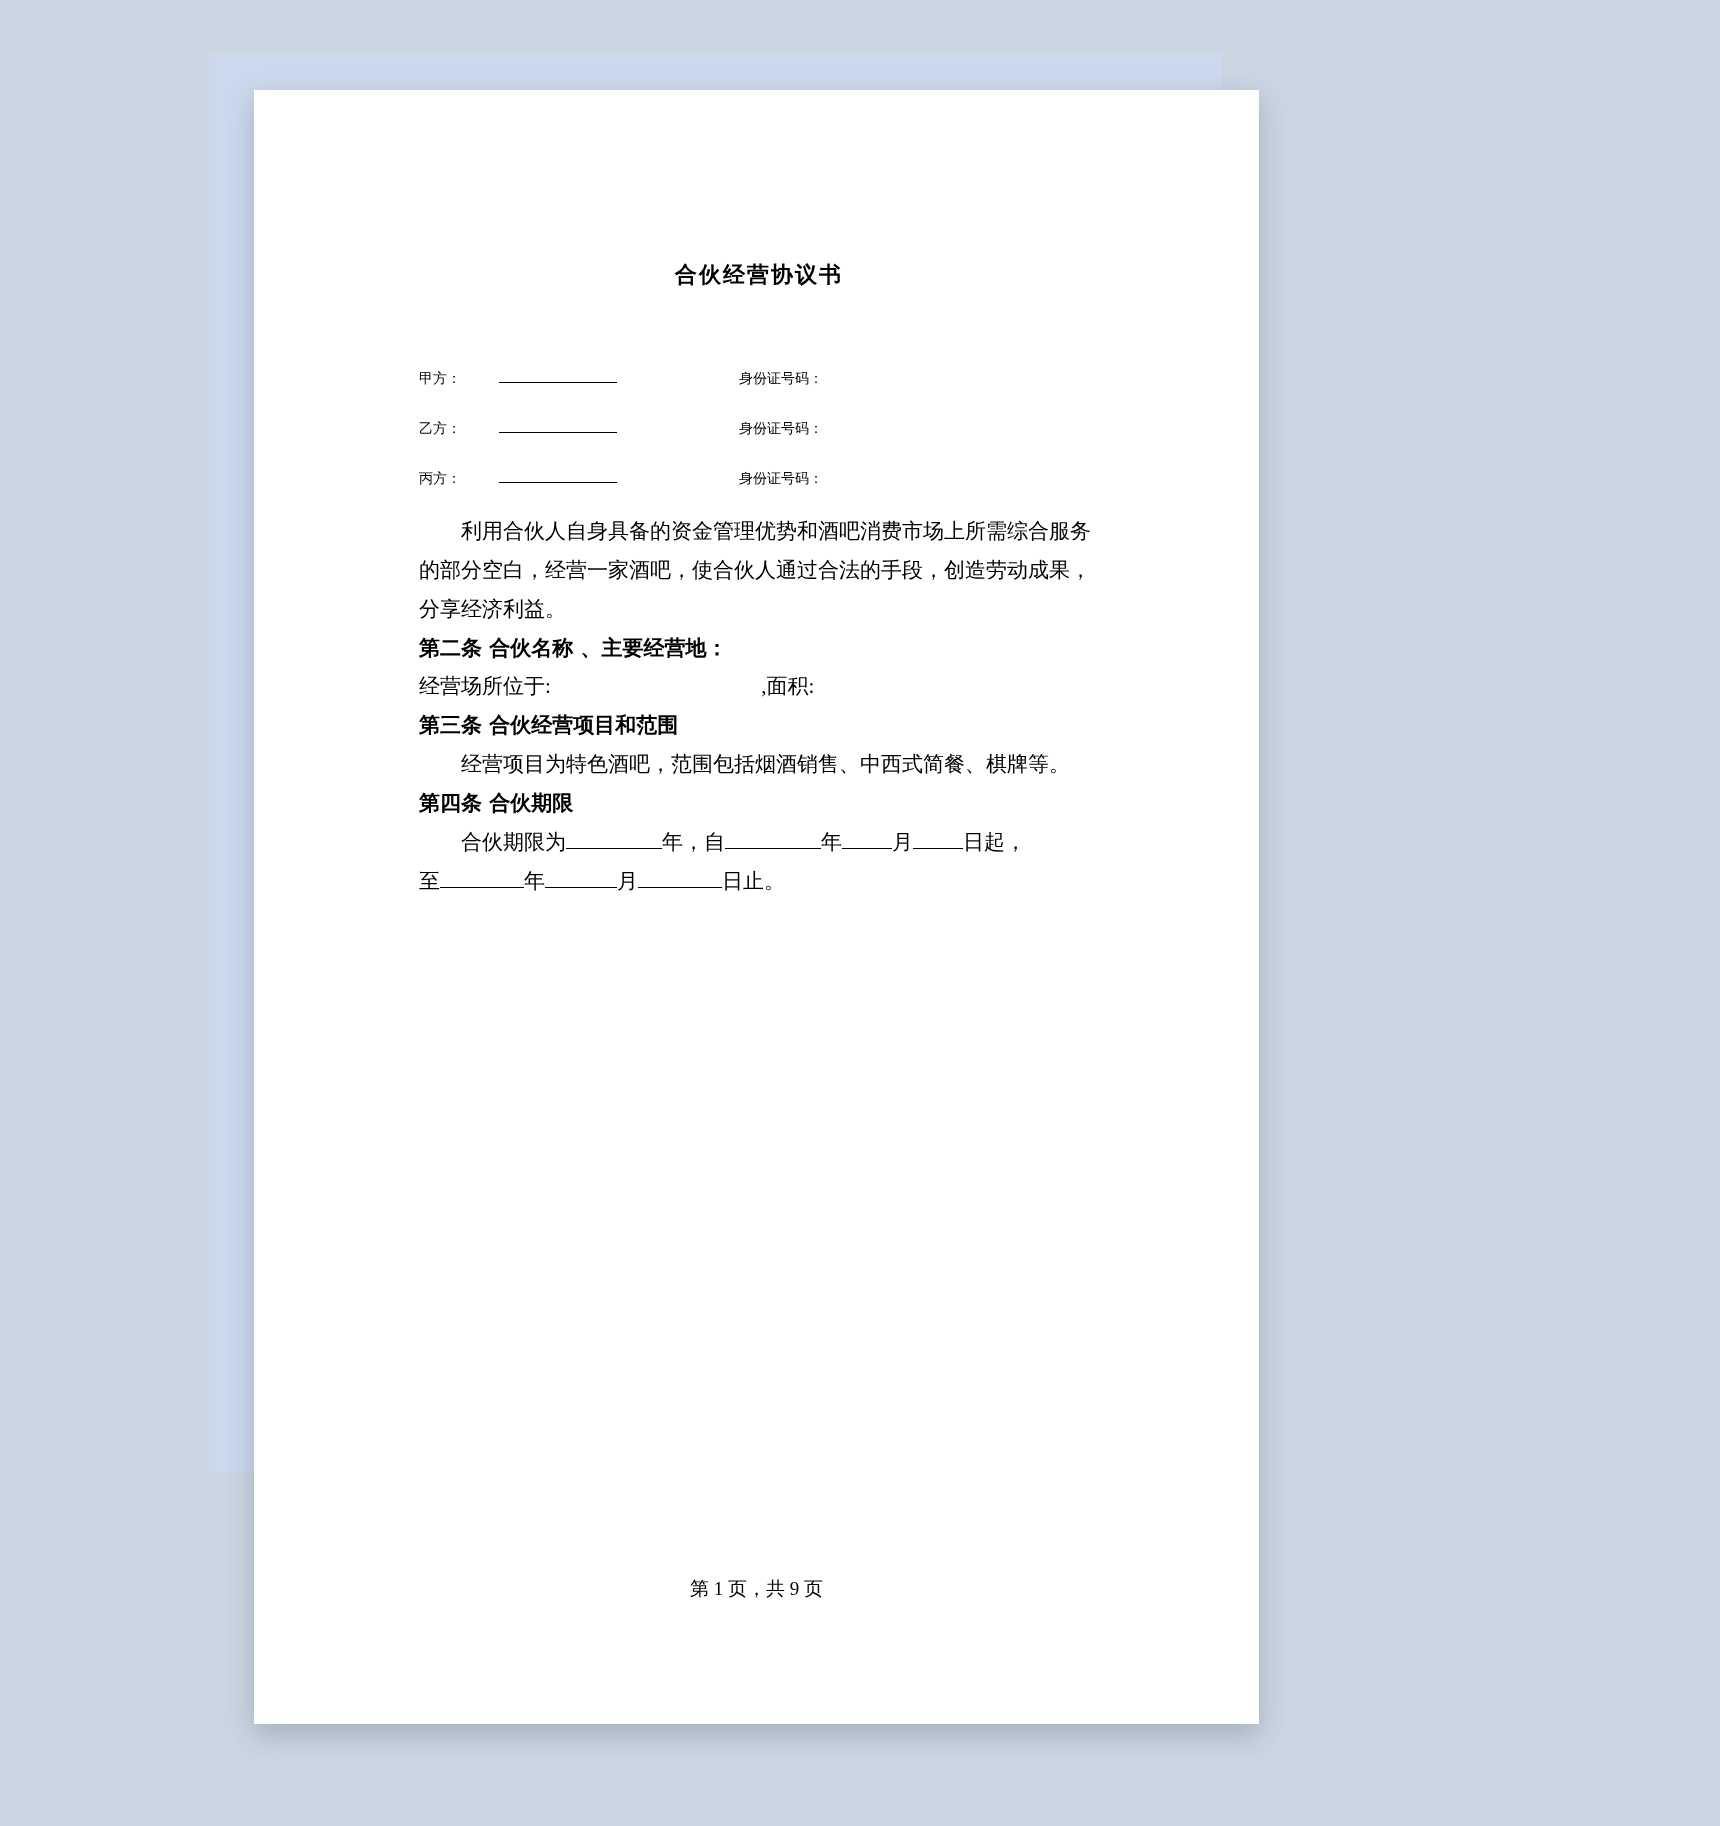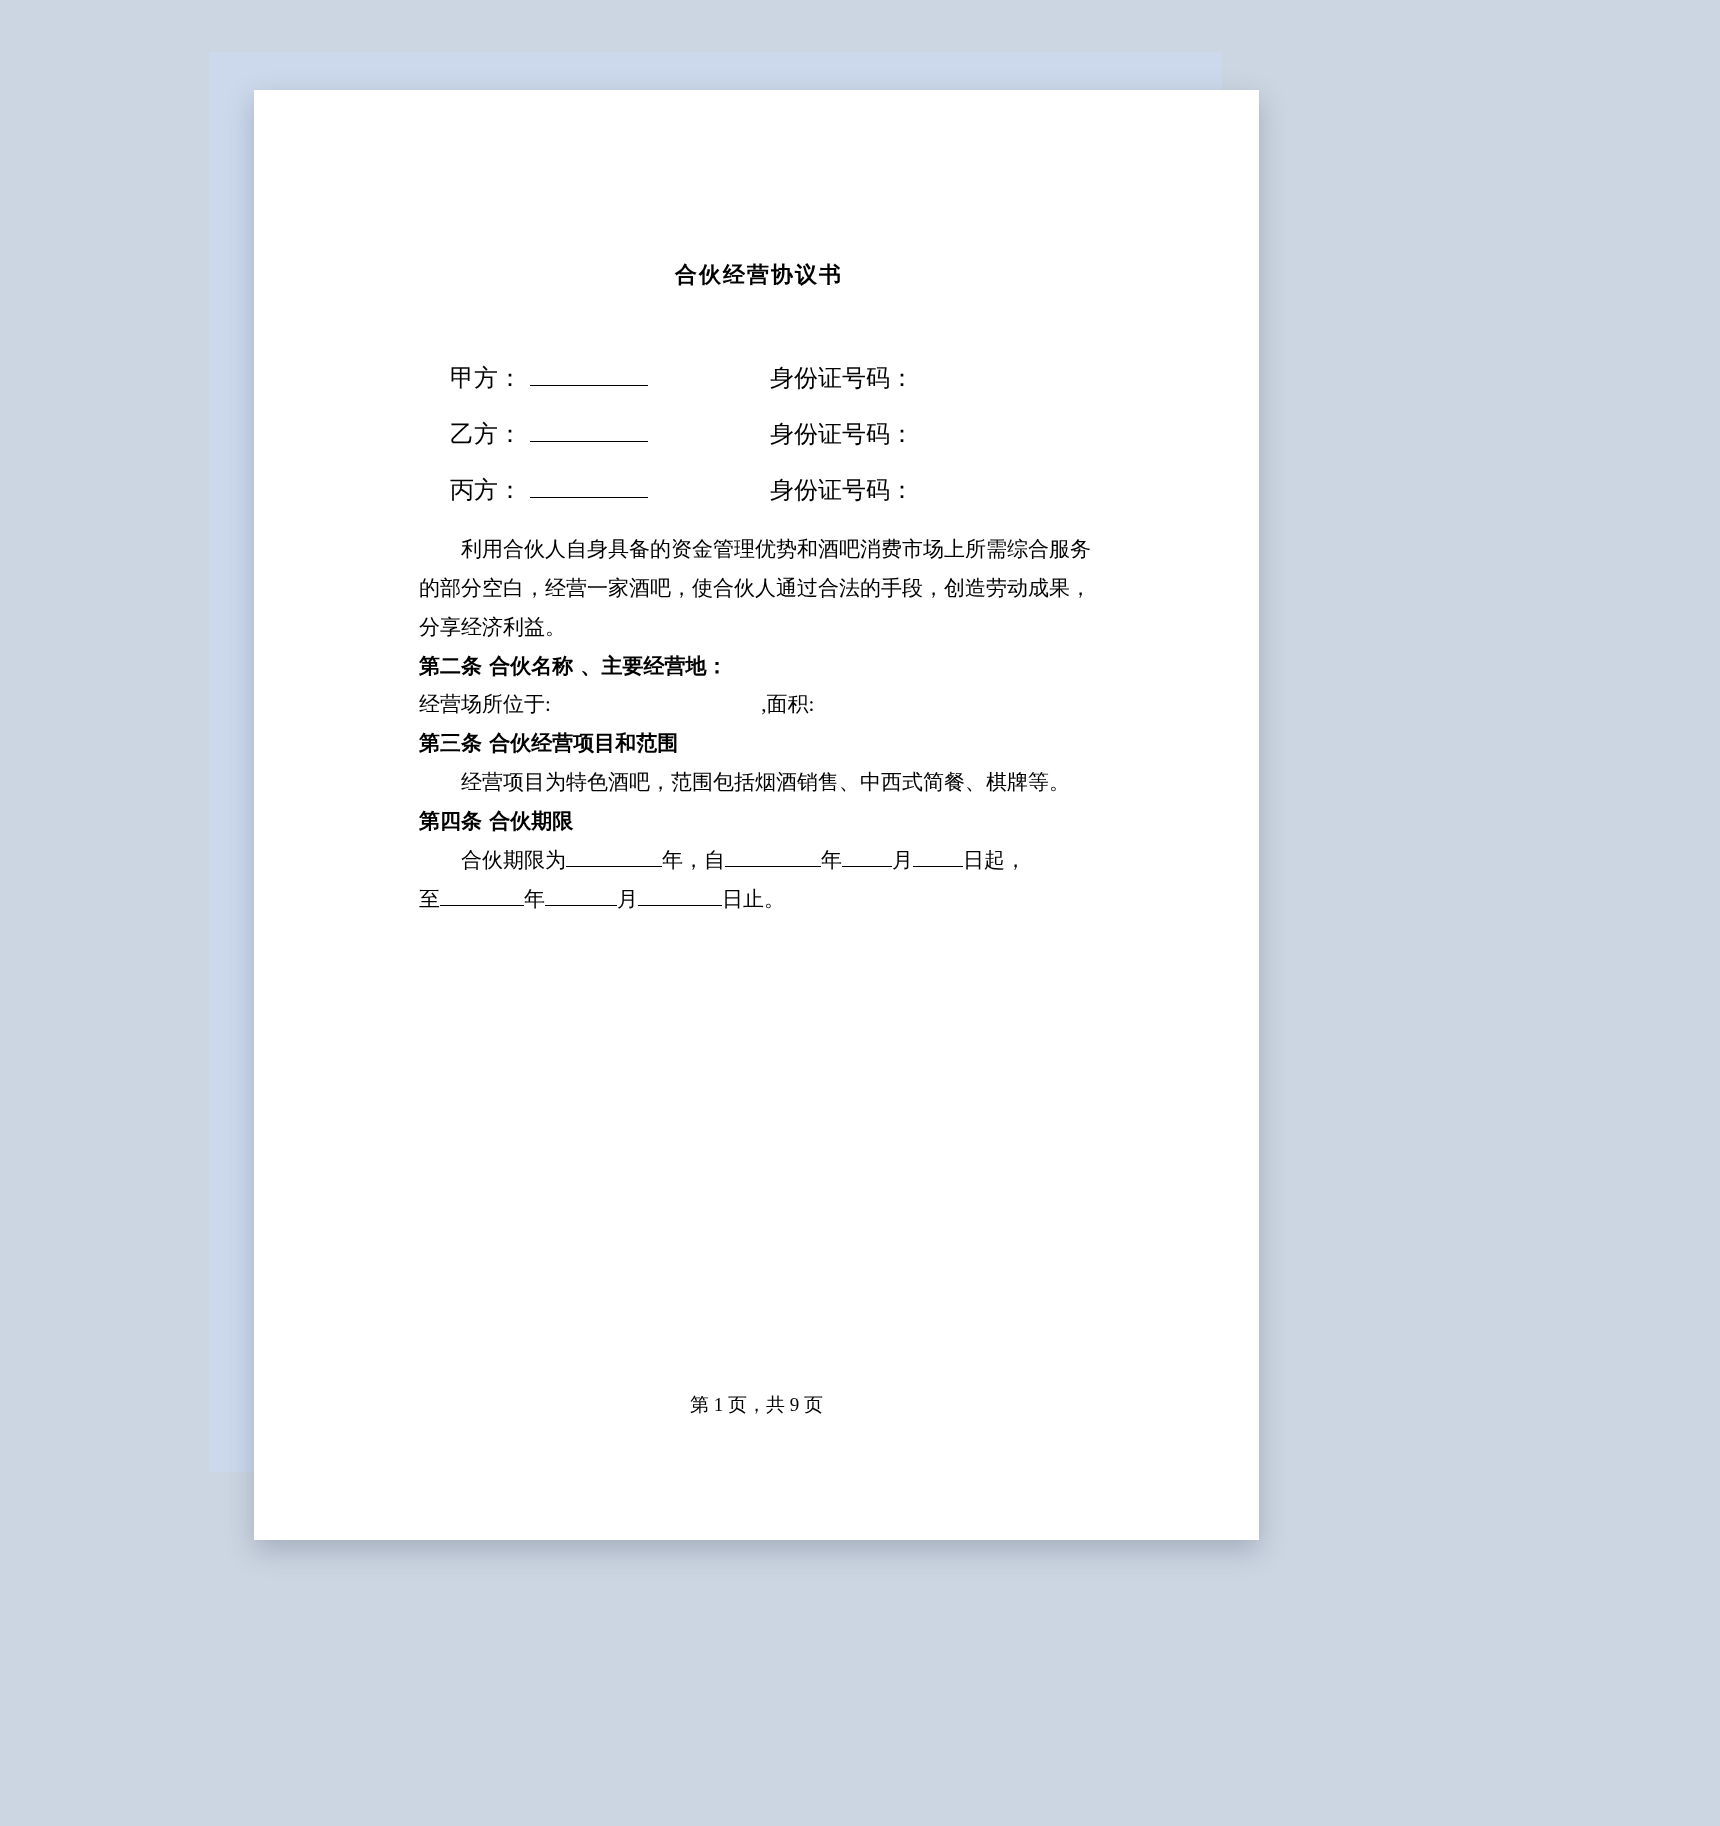--- a/index.html
+++ b/index.html
@@ -24,21 +24,21 @@
     height: 1420px;
     background: #ccd9ec;
   }
 
   
   .page {
     position: absolute;
     left: 254px;
     top: 90px;
     width: 1005px;
-    height: 1450px;
+    height: 1634px;
     background: #ffffff;
     box-shadow: 0 10px 26px rgba(60, 75, 95, 0.28);
     box-sizing: border-box;
     padding: 0;
   }
 
   .doc-body {
     position: absolute;
     left: 165px;
     top: 170px;
@@ -54,24 +54,23 @@
     margin: 0 0 0 0;
     font-family: "DejaVu Sans", sans-serif;
   }
 
   .party-block {
     margin-top: 72px;
   }
   .party-row {
     display: flex;
     align-items: baseline;
-    font-size: 24px;
+    font-size: 14px;
     color: #000;
     margin-bottom: 24px;
-    margin-left: 31px;
   }
   .party-label {
     width: 80px;
     white-space: nowrap;
   }
   .party-blank {
     display: inline-block;
     width: 118px;
     border-bottom: 1.5px solid #000;
     height: 20px;

